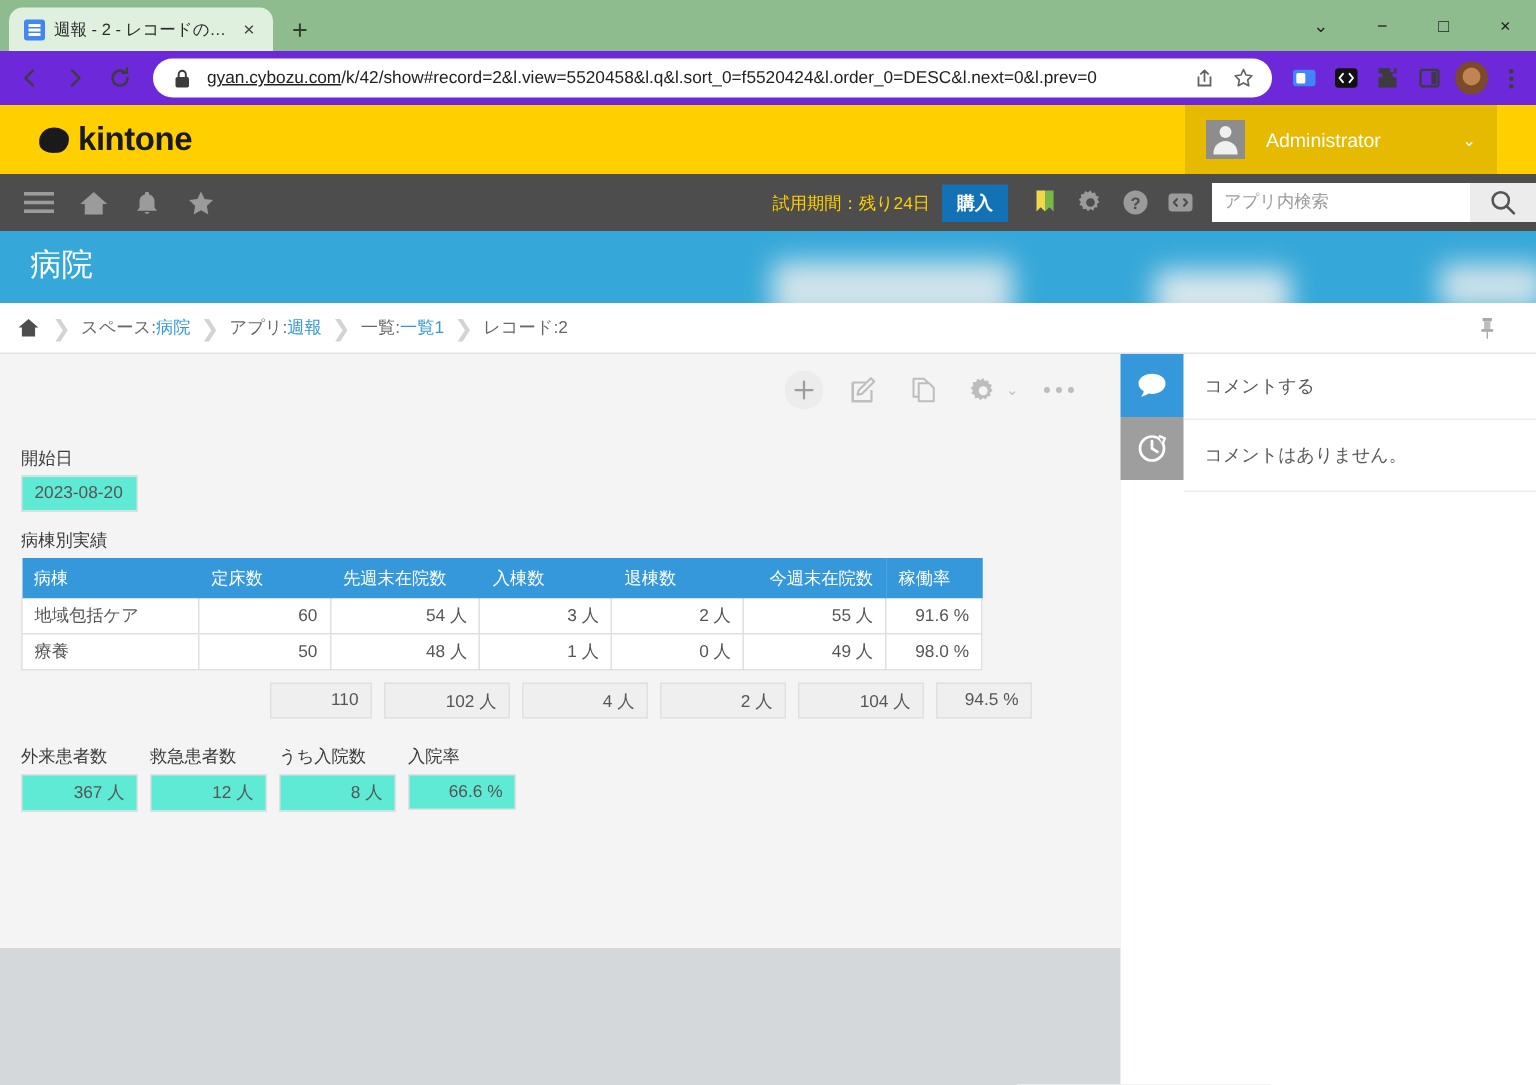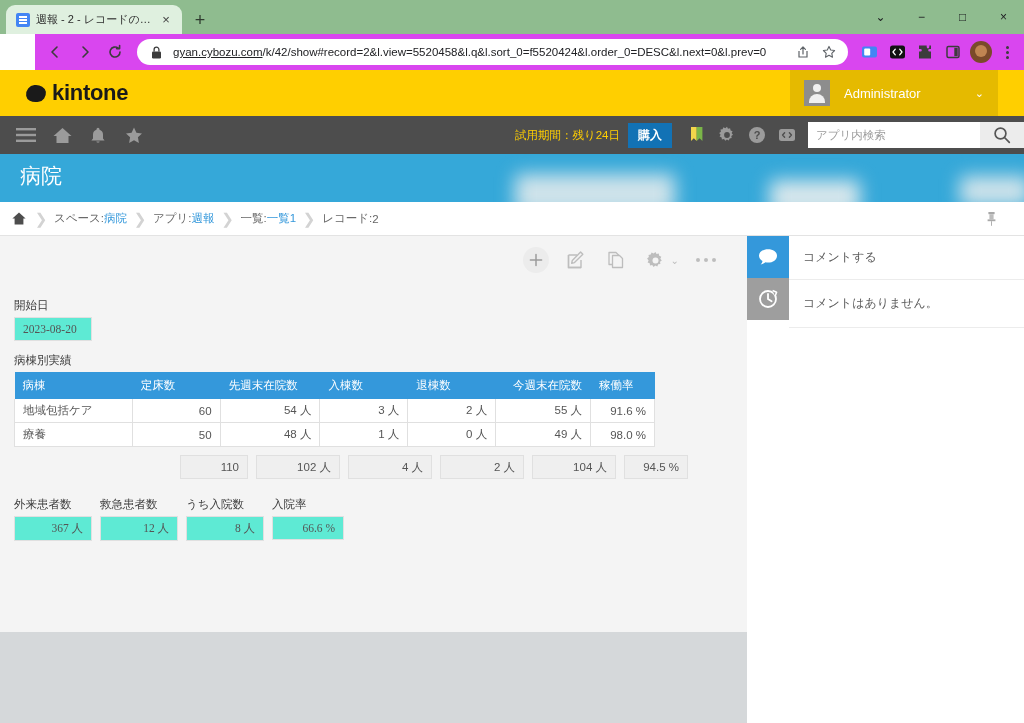--- a/index.html
+++ b/index.html
@@ -53,22 +53,22 @@
     position: absolute; right: 0; top: 0; height: 34px;
     display: flex; align-items: center;
   }
   .win-btn {
     width: 41px; height: 34px;
     display: flex; align-items: center; justify-content: center;
     color: #202124; font-size: 12px;
   }
 
   .toolbar {
-    height: 36px; background: #d946ef;
-    display: flex; align-items: center; padding: 0 6px; gap: 2px; margin-left: 35px;
+    height: 36px; background: #6d28d9;
+    display: flex; align-items: center; padding: 0 6px; gap: 2px;
   }
   .nav-btn {
     width: 28px; height: 28px; border-radius: 50%;
     display: flex; align-items: center; justify-content: center;
     color: #3c3c3c; flex: 0 0 auto;
   }
   .omnibox {
     flex: 1 1 auto; height: 26px; background: #ffffff;
     border-radius: 13px; margin: 0 6px;
     display: flex; align-items: center; padding: 0 10px; gap: 8px;
@@ -194,21 +194,21 @@
     height: 48px; display: flex; align-items: center;
     justify-content: flex-end; gap: 14px; padding-right: 28px;
     background: #f4f4f4;
   }
   .tool-ico { width: 26px; height: 26px; display:flex; align-items:center;
     justify-content:center; color: #bdbdbd; }
   .tool-ico.round { background: #ececec; border-radius: 50%; color:#9c9c9c; }
   .tool-gear-wrap { display: flex; align-items: center; gap: 2px; }
 
   .kt-form { padding: 14px 18px 0 14px; }
-  .field-row { display: flex; gap: 8px; margin-bottom: 12px; font-family: Liberation Serif, serif; }
+  .field-row { display: flex; gap: 8px; margin-bottom: 12px; }
   .field { display: flex; flex-direction: column; }
   .field-label { font-size: 11.5px; color: #3a3a3a; margin-bottom: 4px; }
   .field-value {
     background: #5eead4; border: 1px solid #e0e0e0;
     font-size: 11.5px; color: #555; padding: 4px 8px;
     min-height: 24px; display: flex; align-items: center;
   }
   .field-value.num { justify-content: flex-end; }
 
   .subtable-label { font-size: 11.5px; color: #3a3a3a; margin-bottom: 4px; }

